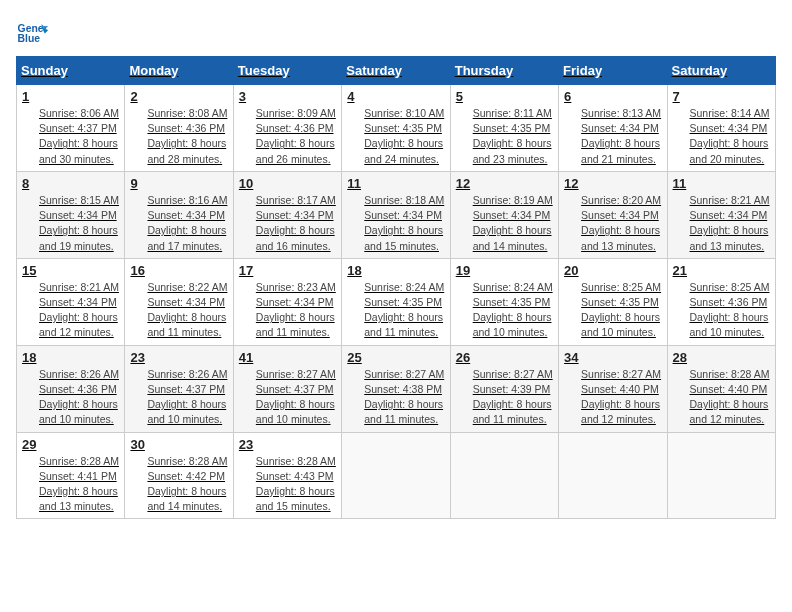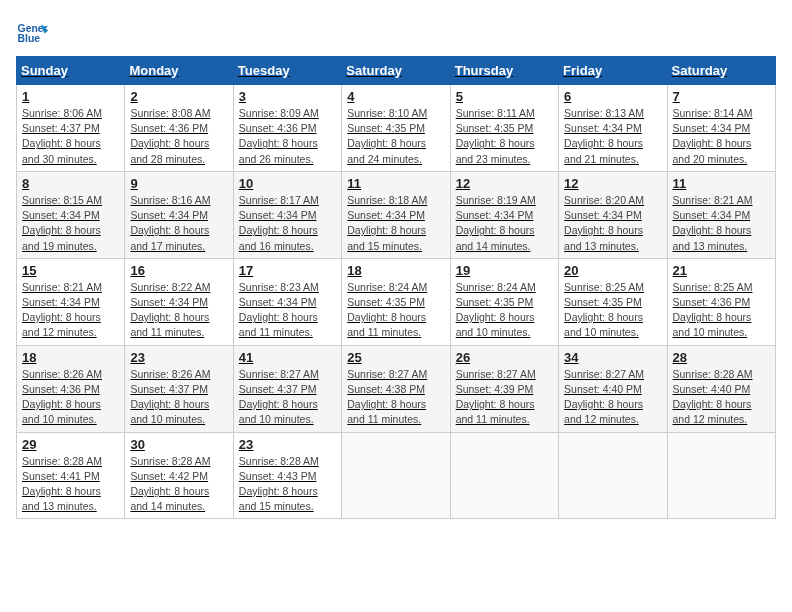--- a/index.html
+++ b/index.html
@@ -64,20 +64,21 @@
     .day-num {
       font-size: 13px;
       font-weight: bold;
       color: #222;
       display: block;
       margin-bottom: 2px;
     }
     .day-info {
       color: #444;
       line-height: 1.45;
+      margin-left: 17px;
     }
     .empty-cell {
       background: #f9f9f9 !important;
     }
   </style>
 </head>
 <body>
 
 <div class="header">
   <div class="logo">

